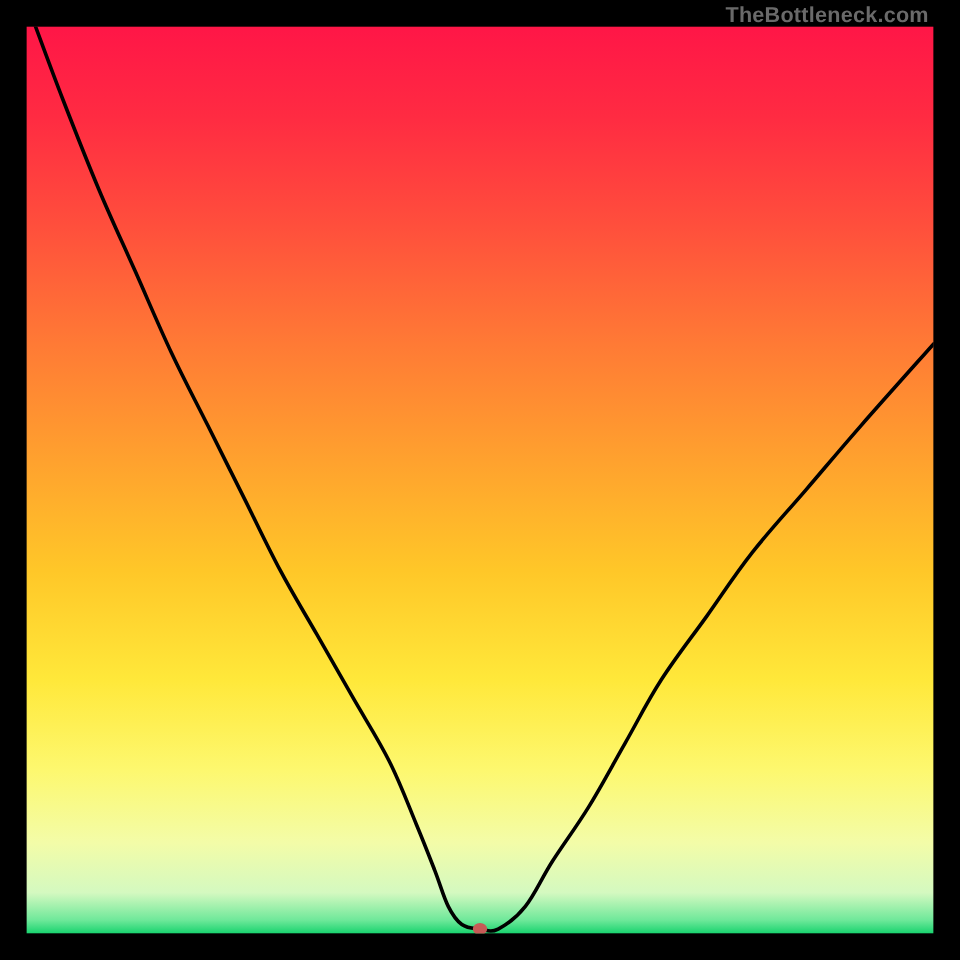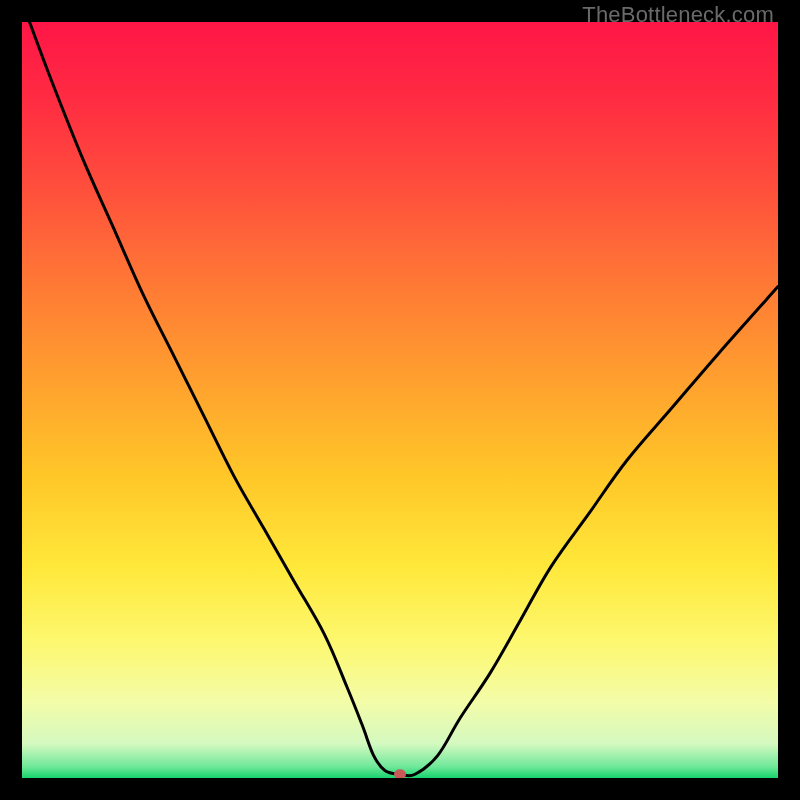--- a/index.html
+++ b/index.html
@@ -24,22 +24,22 @@
     left: 0;
     top: 0;
     width: 756px;
     height: 756px;
   }
   .watermark {
     position: absolute;
     top: 2px;
     right: 26px;
     color: #6a6a6a;
-    font-size: 22px;
-    font-weight: 400;
+    font-size: 18px;
+    font-weight: 700;
     letter-spacing: 0.2px;
     user-select: none;
   }
 </style>
 </head>
 <body>
 
 <div class="frame">
   <svg class="plot" viewBox="0 0 756 756" preserveAspectRatio="none">
     <defs>

